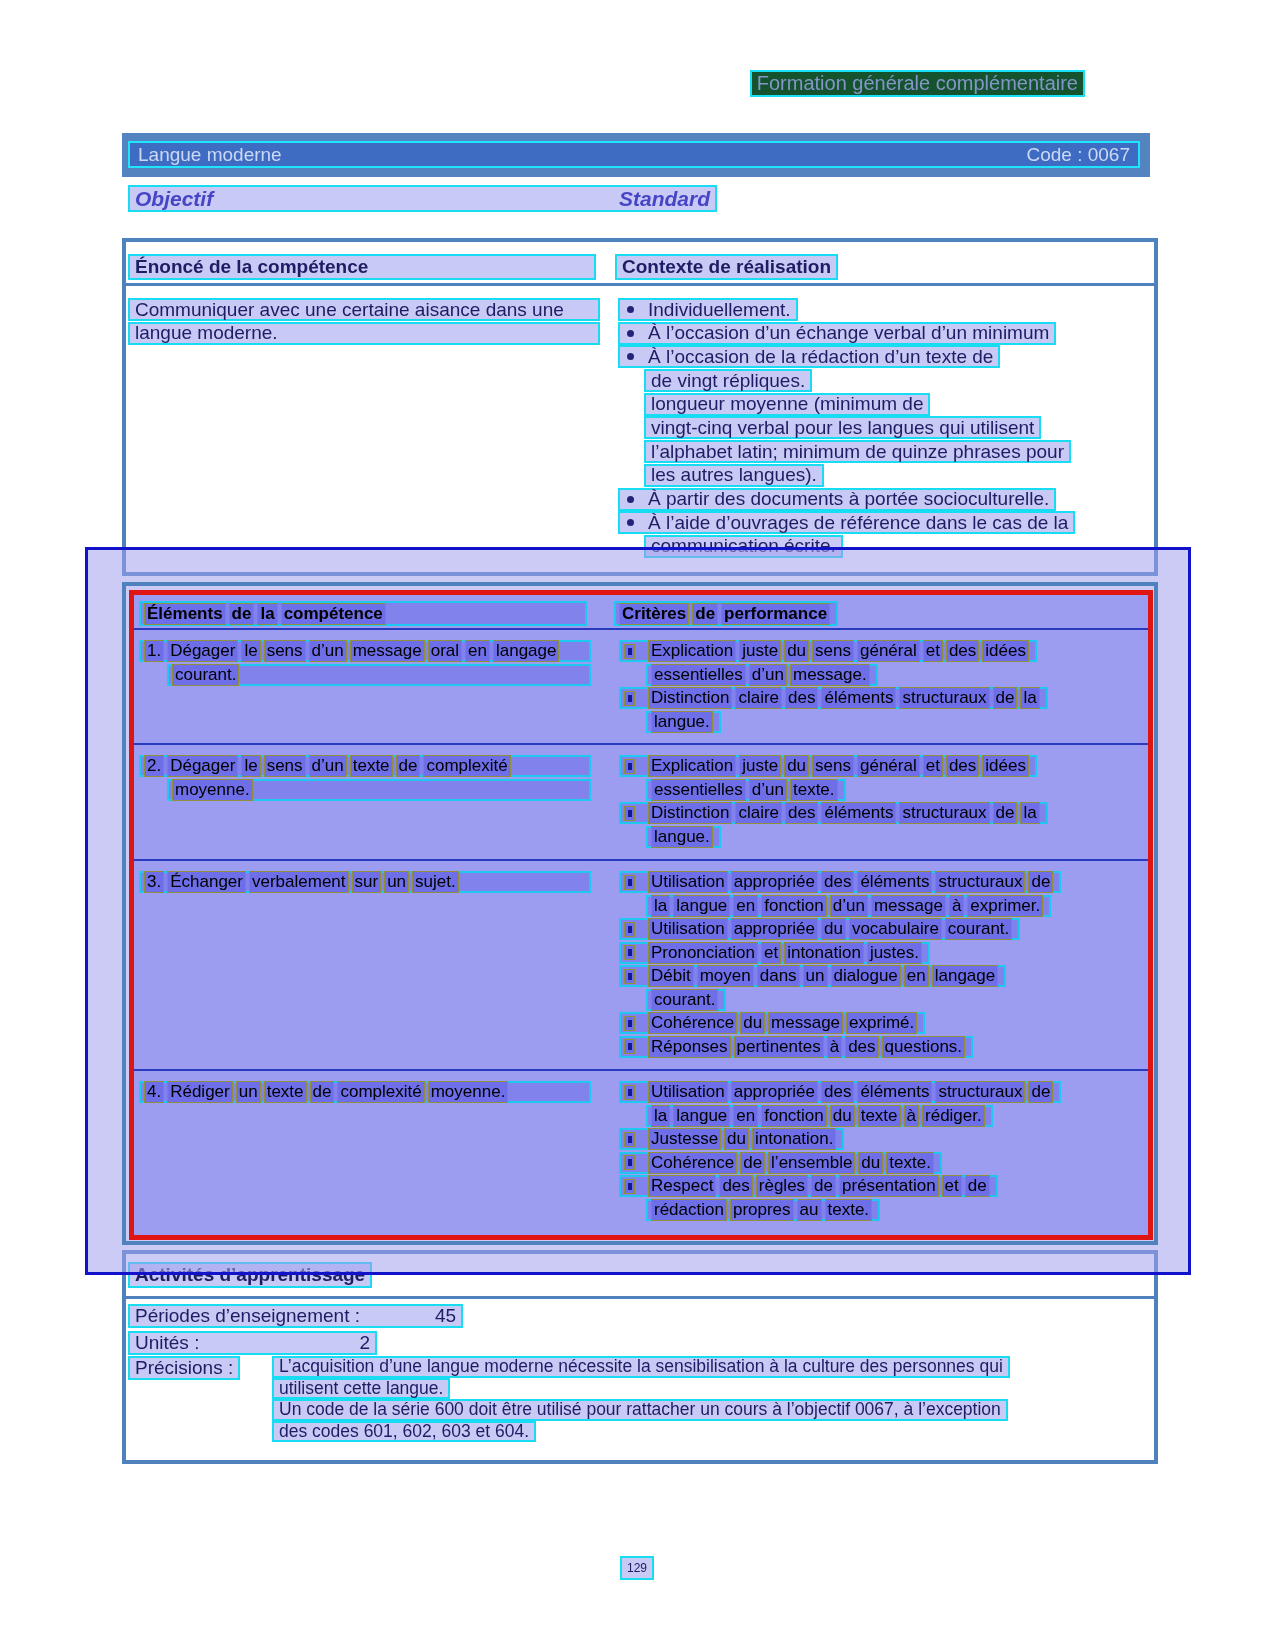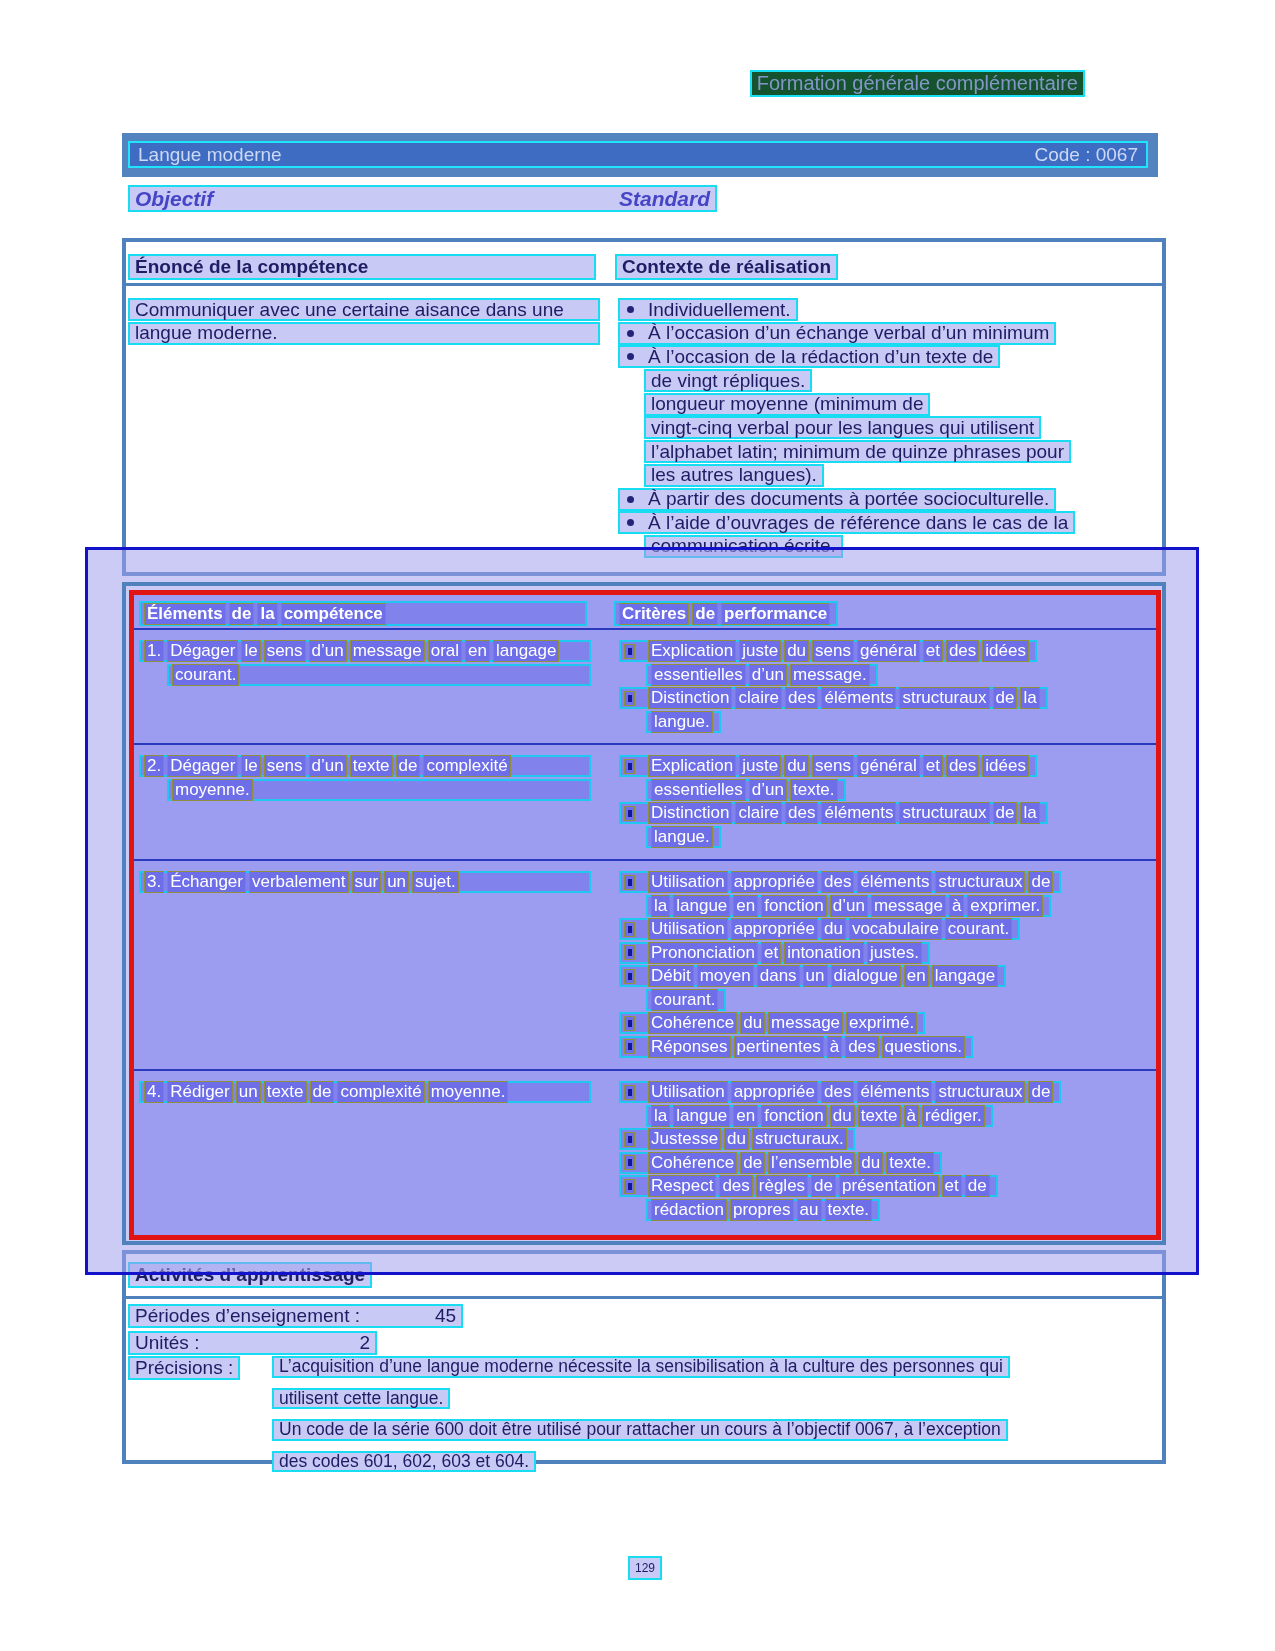--- a/index.html
+++ b/index.html
@@ -1,18 +1,18 @@
 <!DOCTYPE html>
 <html><head>
 <meta charset="utf-8">
 <style>
   html,body{margin:0;padding:0;background:#ffffff;}
   .page{position:relative;width:1275px;height:1651px;background:#ffffff;
         font-family:"Liberation Sans", sans-serif;color:#1b1b6e;overflow:hidden;}
-  .abs{position:absolute;padding-left:8px;}
+  .abs{position:absolute;}
   .bold{font-weight:bold;text-align:right;}
   
   .strip{background:#c9c9f5;border:2px solid #17dcf2;box-sizing:border-box;
          display:inline-flex;align-items:center;padding:0 5px;white-space:pre;
          color:#1d1d64;height:100%;}
   .full{flex:1;width:100%;}
   
   .runhead{top:70px;right:190px;height:27px;font-size:20px;color:#8496c8;
            background:#14532d;border:2px solid #19dff5;box-sizing:border-box;
            display:flex;align-items:center;padding:0 5px;}
@@ -37,21 +37,21 @@
   .t1-right{position:absolute;left:492px;top:56px;width:528px;}
   .t1line{height:23px;margin-bottom:0.7px;display:flex;align-items:stretch;font-size:19px;}
   .t1cont{margin-left:26px;}
   .dot{width:7px;height:7px;border-radius:50%;background:#23237a;margin:auto 14px auto 2px;flex:none;}
   
   .overlay{left:85px;top:547px;width:1100px;height:722px;background:rgba(160,160,238,0.55);
            border:3px solid #1212cb;z-index:5;}
   
   .t2frame{left:122px;top:582px;width:1028px;height:655px;border:4px solid #4f81bd;z-index:6;}
   .table2{left:129px;top:590px;width:1014px;height:640px;border:5px solid #e11414;
-          background:#9c9cf0;z-index:7;font-size:17px;color:#ffffff;}
+          background:#9c9cf0;z-index:7;font-size:17px;color:#000000;}
   .t2hL{position:absolute;left:5px;top:6px;width:448px;height:25px;font-weight:bold;display:flex;}
   .t2hR{position:absolute;left:480px;top:6px;height:25px;font-weight:bold;display:flex;}
   .t2div{position:absolute;left:0;right:0;height:2px;background:#2a3abd;}
   .t2row{position:absolute;left:5px;right:5px;}
   .lcol{position:absolute;left:0;top:0;width:452px;}
   .rcol{position:absolute;left:480px;top:0;width:524px;}
   .t2line{height:22px;margin-bottom:1.5px;display:flex;align-items:stretch;white-space:nowrap;}
   .t2cont{margin-left:27px;}
   .t2contL{margin-left:28px;}
   .strip2{background:#8282ec;border:2px solid #1ec8f0;box-sizing:border-box;
@@ -64,21 +64,21 @@
   .table3{left:122px;top:1250px;width:1028px;height:206px;border:4px solid #4f81bd;
           background:#ffffff;z-index:4;font-size:19px;}
   .t3h{position:absolute;left:2px;top:8px;height:26px;font-weight:bold;display:flex;}
   .t3div{position:absolute;left:0;right:0;top:42px;height:3px;background:#4f81bd;}
   .t3f1{position:absolute;left:2px;top:50px;height:24px;display:flex;}
   .t3f2{position:absolute;left:2px;top:77px;height:24px;display:flex;}
   .gap75{display:inline-block;width:75px;}
   .gap160{display:inline-block;width:160px;}
   .t3plabel{position:absolute;left:2px;top:102px;height:24px;display:flex;}
   .t3para{position:absolute;left:146px;top:102px;font-size:17.5px;}
-  .t3line{height:21.5px;margin-bottom:10px;display:flex;align-items:stretch;}
+  .t3line{height:21.5px;margin-bottom:0;display:flex;align-items:stretch;}
   
   .footer{left:620px;top:1556px;height:24px;font-size:12px;display:flex;color:#1b1b40;}
 </style>
 </head>
 <body>
 
 <div class="page">
 
   <div class="abs runhead">Formation générale complémentaire</div>
 
@@ -247,21 +247,21 @@
             </div>
           </div>
           <div class="rcol">
             <div class="t2line">
               <span class="strip2"><span class="bbox"><span class="bdot"></span></span><span class="wbox">Utilisation</span><span class="wbox">appropriée</span><span class="wbox">des</span><span class="wbox">éléments</span><span class="wbox">structuraux</span><span class="wbox">de</span></span>
             </div>
             <div class="t2line t2cont">
               <span class="strip2"><span class="wbox">la</span><span class="wbox">langue</span><span class="wbox">en</span><span class="wbox">fonction</span><span class="wbox">du</span><span class="wbox">texte</span><span class="wbox">à</span><span class="wbox">rédiger.</span></span>
             </div>
             <div class="t2line">
-              <span class="strip2"><span class="bbox"><span class="bdot"></span></span><span class="wbox">Justesse</span><span class="wbox">du</span><span class="wbox">structuraux.</span></span>
+              <span class="strip2"><span class="bbox"><span class="bdot"></span></span><span class="wbox">Justesse</span><span class="wbox">du</span><span class="wbox">intonation.</span></span>
             </div>
             <div class="t2line">
               <span class="strip2"><span class="bbox"><span class="bdot"></span></span><span class="wbox">Cohérence</span><span class="wbox">de</span><span class="wbox">l’ensemble</span><span class="wbox">du</span><span class="wbox">texte.</span></span>
             </div>
             <div class="t2line">
               <span class="strip2"><span class="bbox"><span class="bdot"></span></span><span class="wbox">Respect</span><span class="wbox">des</span><span class="wbox">règles</span><span class="wbox">de</span><span class="wbox">présentation</span><span class="wbox">et</span><span class="wbox">de</span></span>
             </div>
             <div class="t2line t2cont">
               <span class="strip2"><span class="wbox">rédaction</span><span class="wbox">propres</span><span class="wbox">au</span><span class="wbox">texte.</span></span>
             </div>

